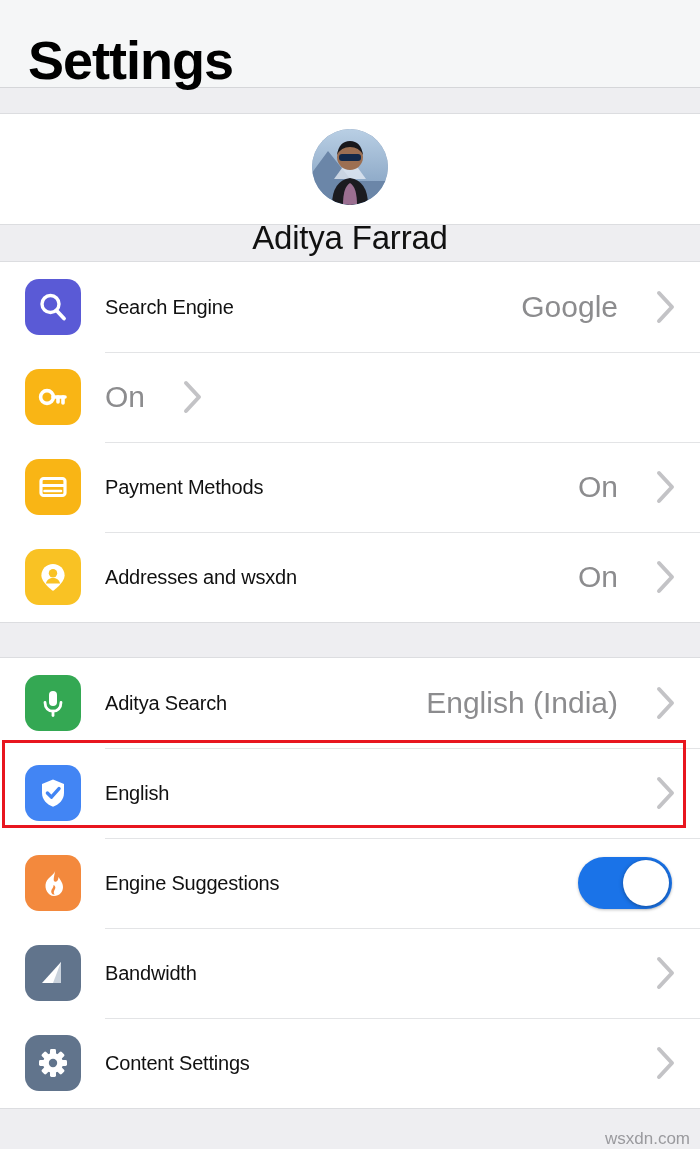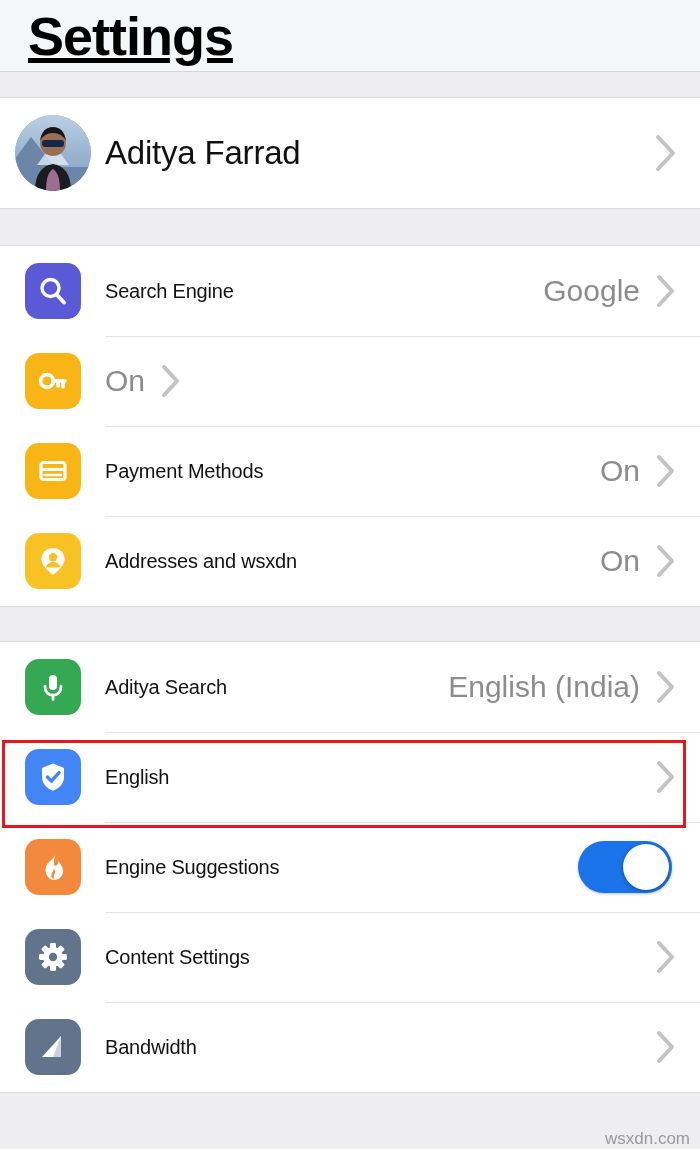--- a/index.html
+++ b/index.html
@@ -10,27 +10,26 @@
   body {
     width: 700px;
     height: 1149px;
     font-family: "Liberation Sans", sans-serif;
     overflow: hidden;
     position: relative;
   }
 
   
   .app-header {
-    height: 72px;
+    height: 88px;
     background: #f5f6f7;
     border-bottom: 1px solid #d5d6d9;
     display: flex;
-    align-items: center;
+    align-items: flex-end;
     box-sizing: border-box;
-    text-decoration: underline;
   }
   .app-title {
     font-size: 54px;
     font-weight: bold;
     color: #000000;
     letter-spacing: -1px;
     margin-left: 28px;
     line-height: 1;
   }
 
@@ -52,21 +51,21 @@
   }
 
   .row {
     position: relative;
     display: flex;
     align-items: center;
     height: 90px;
     background: #ffffff;
     box-sizing: border-box;
   }
-  .row-profile { height: 110px; }
+  .row-profile { height: 110px; flex-direction: column; }
 
   
   .row.sep::before {
     content: "";
     position: absolute;
     left: 105px;
     right: 0;
     top: 0;
     height: 1px;
     background: #e3e4e6;
@@ -105,20 +104,21 @@
     font-size: 20px;
     color: #111111;
     letter-spacing: -0.2px;
     white-space: nowrap;
   }
   .row-label-profile { font-size: 33px; }
 
   .row-value {
     font-size: 30px;
     color: #8c8c8e;
+    margin-right: 22px;
     white-space: nowrap;
   }
 
   .chevron {
     width: 52px;
     flex: 0 0 52px;
     display: flex;
     align-items: center;
     justify-content: center;
     margin-right: 8px;
@@ -349,57 +349,57 @@
     <div class="row-label">Engine Suggestions</div>
     <div class="toggle">
       <div class="knob"></div>
     </div>
   </div>
 
   <div class="row sep">
     <div class="icon-slot">
       <div class="sq-icon" style="background:#61748c">
         <svg width="36" height="36" viewBox="0 0 36 36">
+            <polygon points="26,7 26,28 7,28" fill="#ffffff"></polygon>
+            <polygon points="26,7 26,28 18,28" fill="#c9d2dc"></polygon>
+          </svg>
+      </div>
+    </div>
+    <div class="row-label">Bandwidth</div>
+    <div class="row-value"></div>
+    <div class="chevron">
+      <svg width="20" height="34" viewBox="0 0 20 34">
+          <path d="M3 3 L16 17 L3 31" fill="none" stroke="#c3c3c6" stroke-width="4" stroke-linecap="round" stroke-linejoin="round"></path>
+        </svg>
+    </div>
+  </div>
+
+  <div class="row sep">
+    <div class="icon-slot">
+      <div class="sq-icon" style="background:#61748c">
+        <svg width="36" height="36" viewBox="0 0 36 36">
             <g fill="#fff">
               <rect x="15" y="4" width="6" height="28" rx="1.4"></rect>
               <rect x="15" y="4" width="6" height="28" rx="1.4" transform="rotate(45 18 18)"></rect>
               <rect x="15" y="4" width="6" height="28" rx="1.4" transform="rotate(90 18 18)"></rect>
               <rect x="15" y="4" width="6" height="28" rx="1.4" transform="rotate(135 18 18)"></rect>
               <circle cx="18" cy="18" r="10"></circle>
             </g>
             <circle cx="18" cy="18" r="4.2" fill="#61748c"></circle>
           </svg>
       </div>
     </div>
     <div class="row-label">Content Settings</div>
     <div class="row-value"></div>
     <div class="chevron">
       <svg width="20" height="34" viewBox="0 0 20 34">
           <path d="M3 3 L16 17 L3 31" fill="none" stroke="#c3c3c6" stroke-width="4" stroke-linecap="round" stroke-linejoin="round"></path>
         </svg>
     </div>
   </div>
 
-  <div class="row sep">
-    <div class="icon-slot">
-      <div class="sq-icon" style="background:#61748c">
-        <svg width="36" height="36" viewBox="0 0 36 36">
-            <polygon points="26,7 26,28 7,28" fill="#ffffff"></polygon>
-            <polygon points="26,7 26,28 18,28" fill="#c9d2dc"></polygon>
-          </svg>
-      </div>
-    </div>
-    <div class="row-label">Bandwidth</div>
-    <div class="row-value"></div>
-    <div class="chevron">
-      <svg width="20" height="34" viewBox="0 0 20 34">
-          <path d="M3 3 L16 17 L3 31" fill="none" stroke="#c3c3c6" stroke-width="4" stroke-linecap="round" stroke-linejoin="round"></path>
-        </svg>
-    </div>
-  </div>
-
 </div>
 
 <div class="band band-bottom"></div>
 
 <div class="highlight-box" style="border-color: rgb(232, 22, 31);"></div>
 
 <div class="watermark">wsxdn.com</div>
 
 </body></html>

